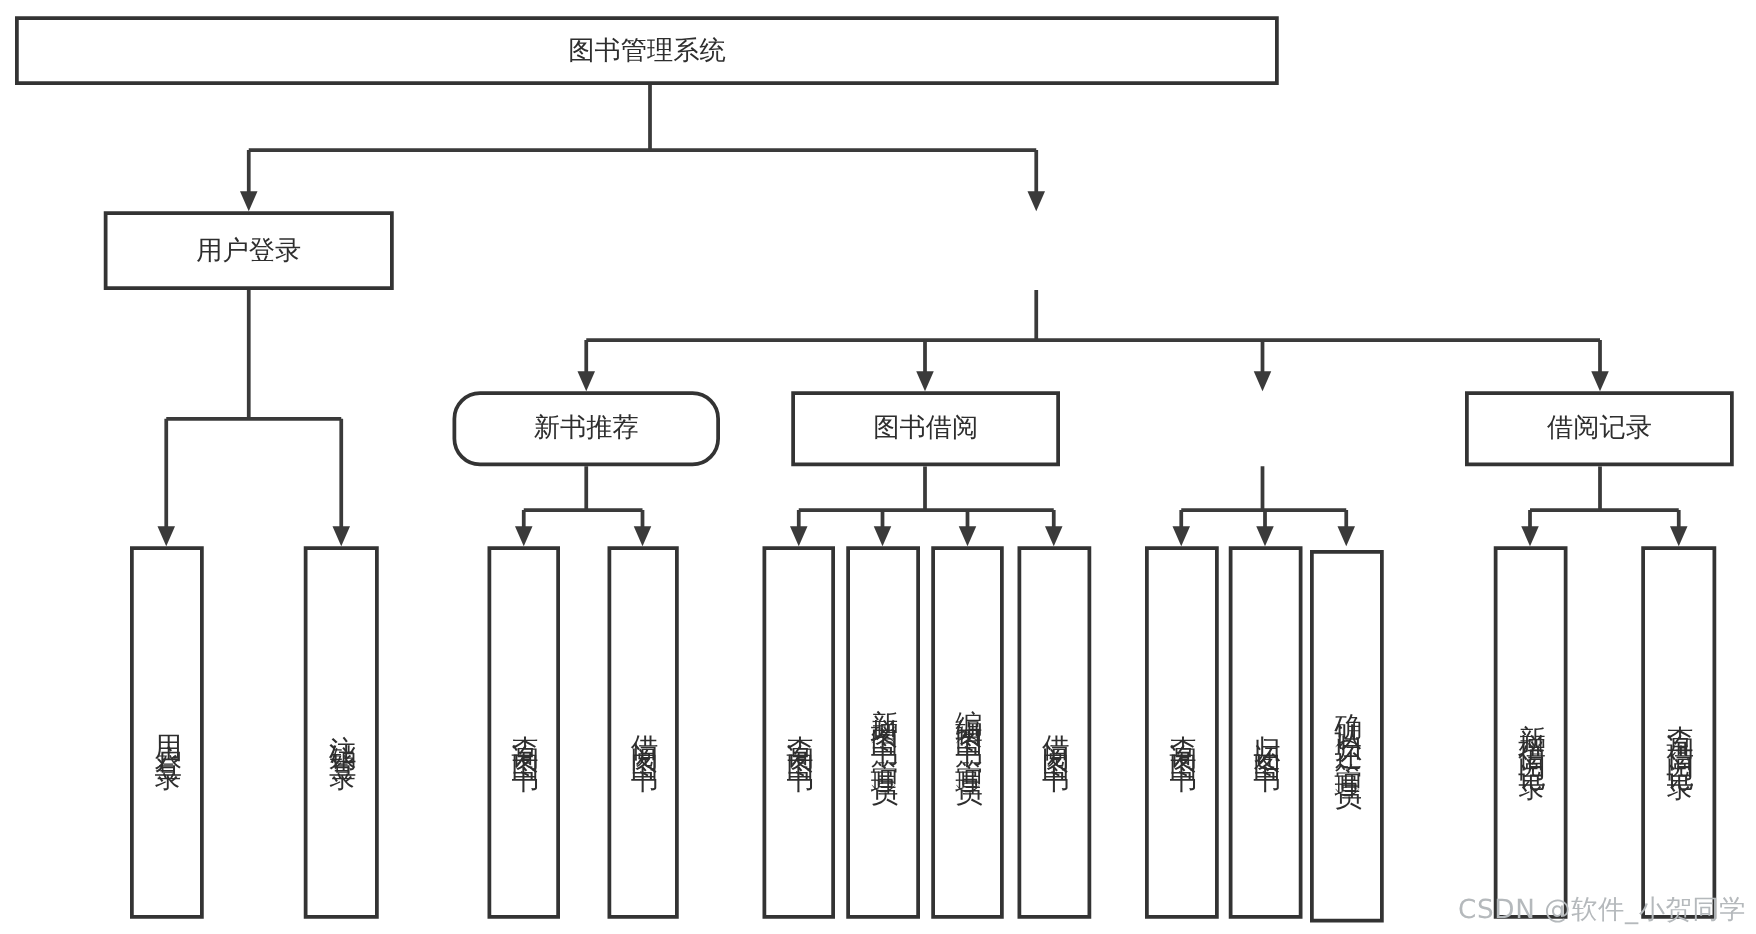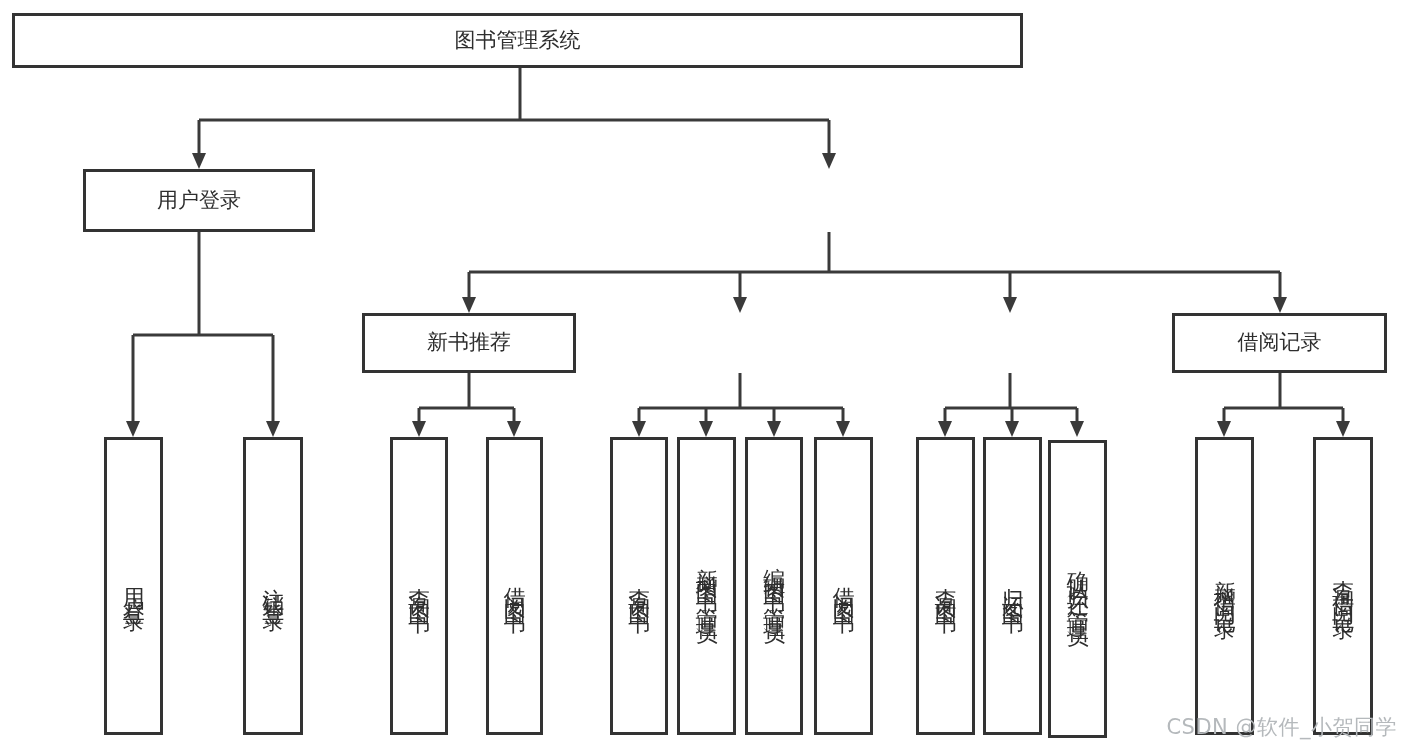--- a/index.html
+++ b/index.html
@@ -108,22 +108,25 @@
   </svg>
 
   <div class="node" style="left:12px;top:13px;width:1011px;height:55px;">
     <span>图书管理系统</span>
   </div>
 
   <div class="node" style="left:83px;top:169px;width:232px;height:63px;">
     <span>用户登录</span>
   </div>
 
-  <div class="node" style="left:362px;top:313px;width:214px;height:60px;">
+  <div class="node" style="left:362px;top:313px;width:214px;height:60px;border-radius:22px;">
     <span>新书推荐</span>
+  </div>
+  <div class="node" style="left:633px;top:313px;width:215px;height:60px;">
+    <span>图书借阅</span>
   </div>
   <div class="node" style="left:1172px;top:313px;width:215px;height:60px;">
     <span>借阅记录</span>
   </div>
 
   <div class="node" style="left:104px;top:437px;width:59px;height:298px;">
     <span class="vtext">用户登录</span>
   </div>
   <div class="node" style="left:243px;top:437px;width:60px;height:298px;">
     <span class="vtext">注销登录</span>

